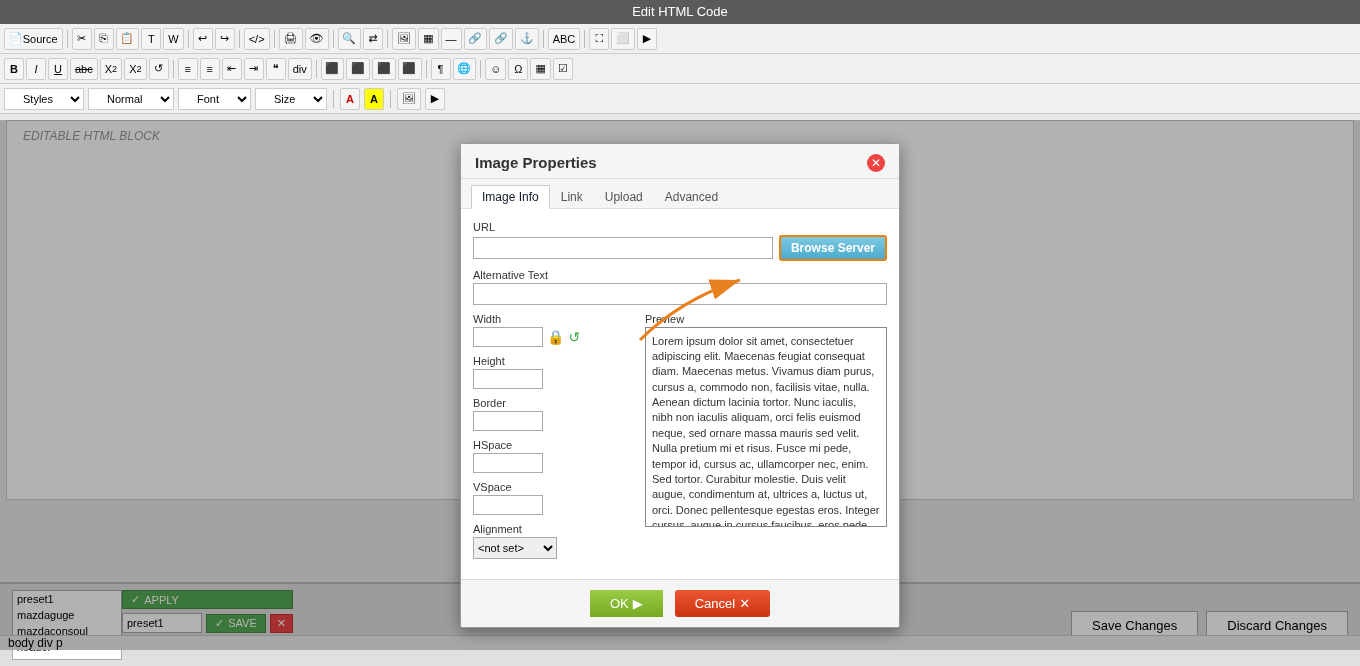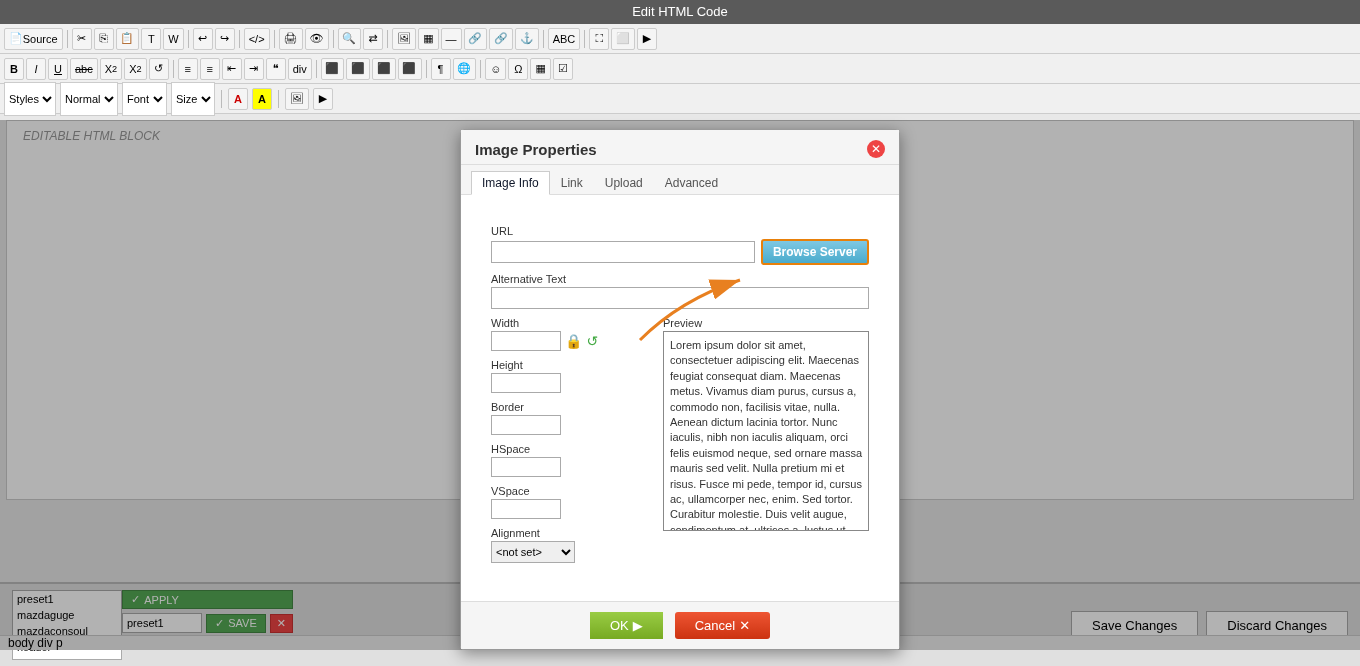--- a/index.html
+++ b/index.html
@@ -48,25 +48,25 @@
     }
 
     .toolbar-separator {
       width: 1px;
       height: 18px;
       background: #bbb;
       margin: 0 2px;
     }
 
     .toolbar-select {
-      height: 34px;
+      height: 22px;
       border: 1px solid #ccc;
       background: #fff;
       font-size: 11px;
-      padding: 0 0;
+      padding: 0 14px;
       cursor: pointer;
     }
 
     
     .format-row {
       display: flex;
       align-items: center;
       background: #f0f0f0;
       border-bottom: 1px solid #ccc;
       padding: 2px 4px;
@@ -193,21 +193,21 @@
       font-size: 13px;
     }
 
     
     .modal-overlay {
       position: absolute;
       top: 0; left: 0; right: 0; bottom: 0;
       background: rgba(0,0,0,0.3);
       z-index: 100;
       display: flex;
-      align-items: flex-end;
+      align-items: center;
       justify-content: center;
     }
 
     .modal {
       background: #f5f5f5;
       border: 1px solid #999;
       border-radius: 4px;
       width: 440px;
       box-shadow: 0 4px 16px rgba(0,0,0,0.4);
       position: relative;
@@ -260,21 +260,21 @@
     .modal-tab.active {
       background: #fff;
       border-color: #ccc;
       border-bottom: 1px solid #fff;
       color: #0f172a;
       margin-bottom: -1px;
     }
 
     .modal-body {
       background: #fff;
-      padding: 30px;
+      padding: 12px;
     }
 
     
     .form-row {
       margin-bottom: 8px;
     }
 
     .form-label {
       font-size: 11px;
       color: #333;

